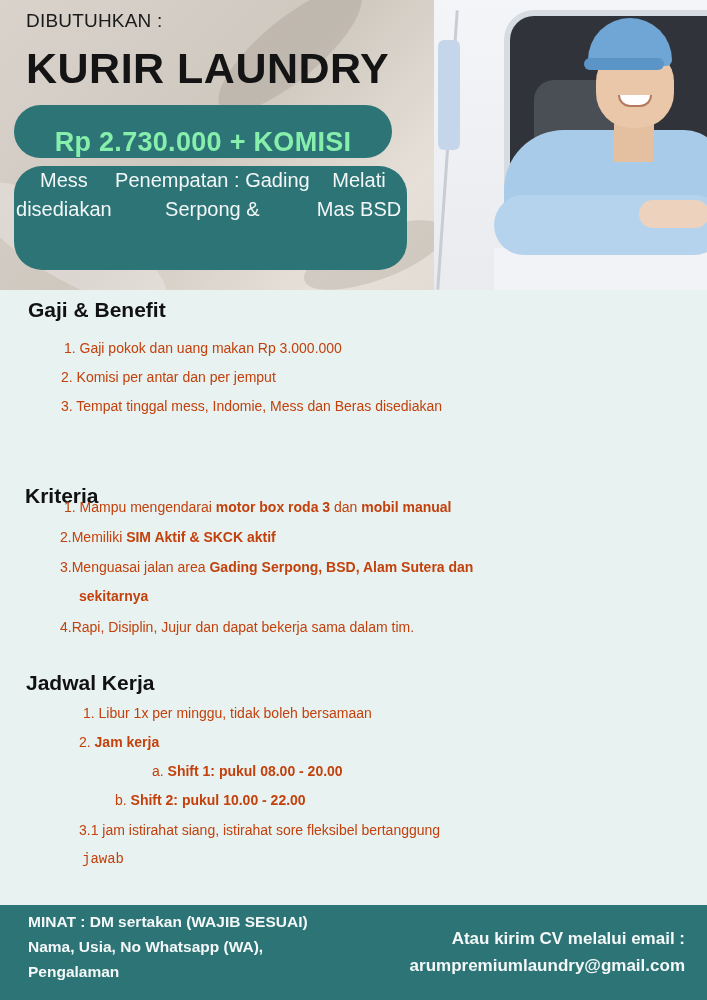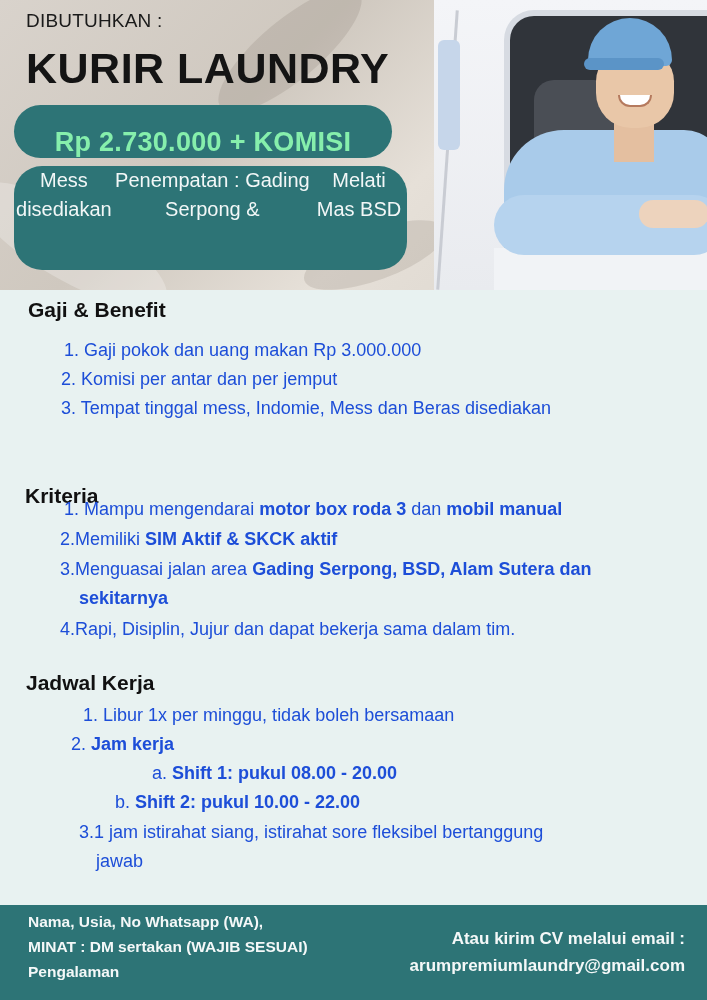--- a/index.html
+++ b/index.html
@@ -29,21 +29,21 @@
   .face { position: absolute; left: 162px; top: 50px; width: 78px; height: 78px; border-radius: 40% 40% 45% 45%; background: #e9c7a8; }
   .smile { position: absolute; left: 184px; top: 95px; width: 34px; height: 12px; border-radius: 0 0 17px 17px; background: #fff; border: 2px solid #b57a5e; border-top: none; }
   .neck { position: absolute; left: 180px; top: 122px; width: 40px; height: 40px; background: #e4bfa0; }
   .jacket { position: absolute; left: 70px; top: 130px; width: 220px; height: 150px; border-radius: 60px 40px 0 0; background: #a9cbea; }
   .arm { position: absolute; left: 60px; top: 195px; width: 230px; height: 60px; border-radius: 30px; background: #b6d3ee; }
   .hand { position: absolute; left: 205px; top: 200px; width: 70px; height: 28px; border-radius: 14px; background: #edd3bd; }
   .sill { position: absolute; left: 60px; top: 248px; width: 220px; height: 42px; background: #f1f3f6; }
 
   .content { position: absolute; left: 0; top: 290px; width: 707px; height: 615px; background: #e8f2f1; }
   .section-title { position: absolute; font-size: 21px; font-weight: 700; color: #111; }
-  .list-item { position: absolute; font-size: 18px; color: #1d4ed8; white-space: nowrap; }
+  .list-item { position: absolute; font-size: 14px; color: #c2410c; white-space: nowrap; }
   .list-item b { font-weight: 700; }
   .num { display: inline-block; }
 
   .footer { position: absolute; left: 0; top: 905px; width: 707px; height: 95px; background: #2d7476; color: #f4f8f8; }
   .footer-left { position: absolute; left: 28px; top: 4px; font-size: 15.5px; font-weight: 700; line-height: 25px; }
   .footer-right { position: absolute; right: 22px; top: 20px; font-size: 17px; font-weight: 700; line-height: 27px; text-align: right; }
 </style>
 </head>
 <body>
 
@@ -115,43 +115,43 @@
   </div>
   <div class="list-item" style="left:60px; top:329px;">
     <span class="num">4.</span><span>Rapi, Disiplin, Jujur dan dapat bekerja sama dalam tim.</span>
   </div>
 
   <div class="section-title" style="left:26px; top:381px;">Jadwal Kerja</div>
   <div class="list-item" style="left:83px; top:415px;">
     <span class="num">1.</span>
     <span>Libur 1x per minggu, tidak boleh bersamaan</span>
   </div>
-  <div class="list-item" style="left:71px; top:444px;text-align:right;">
+  <div class="list-item" style="left:79px; top:444px;text-align:right;">
     <span class="num">2.</span>
     <b>Jam kerja</b>
   </div>
   <div class="list-item" style="left:116px; top:473px;margin-left:36px;">
     <span class="num">a.</span>
     <b>Shift 1: pukul 08.00 - 20.00</b>
   </div>
   <div class="list-item" style="left:115px; top:502px;">
     <span class="num">b.</span>
     <b>Shift 2: pukul 10.00 - 22.00</b>
   </div>
   <div class="list-item" style="left:79px; top:532px;">
     <span class="num">3.</span><span>1 jam istirahat siang, istirahat sore fleksibel bertanggung</span>
   </div>
-  <div class="list-item" style="left:96px; top:561px;">
+  <div class="list-item" style="left:82px; top:561px;font-family:Liberation Mono, monospace;">
     <span>jawab</span>
   </div>
 </div>
 
 <div class="footer">
   <div class="footer-left">
+    <div>MINAT : DM sertakan (WAJIB SESUAI)</div>
     <div>Nama, Usia, No Whatsapp (WA),</div>
-    <div>MINAT : DM sertakan (WAJIB SESUAI)</div>
     <div>Pengalaman</div>
   </div>
   <div class="footer-right">
     <div>Atau kirim CV melalui email :</div>
     <div>arumpremiumlaundry@gmail.com</div>
   </div>
 </div>
 
 </body></html>

